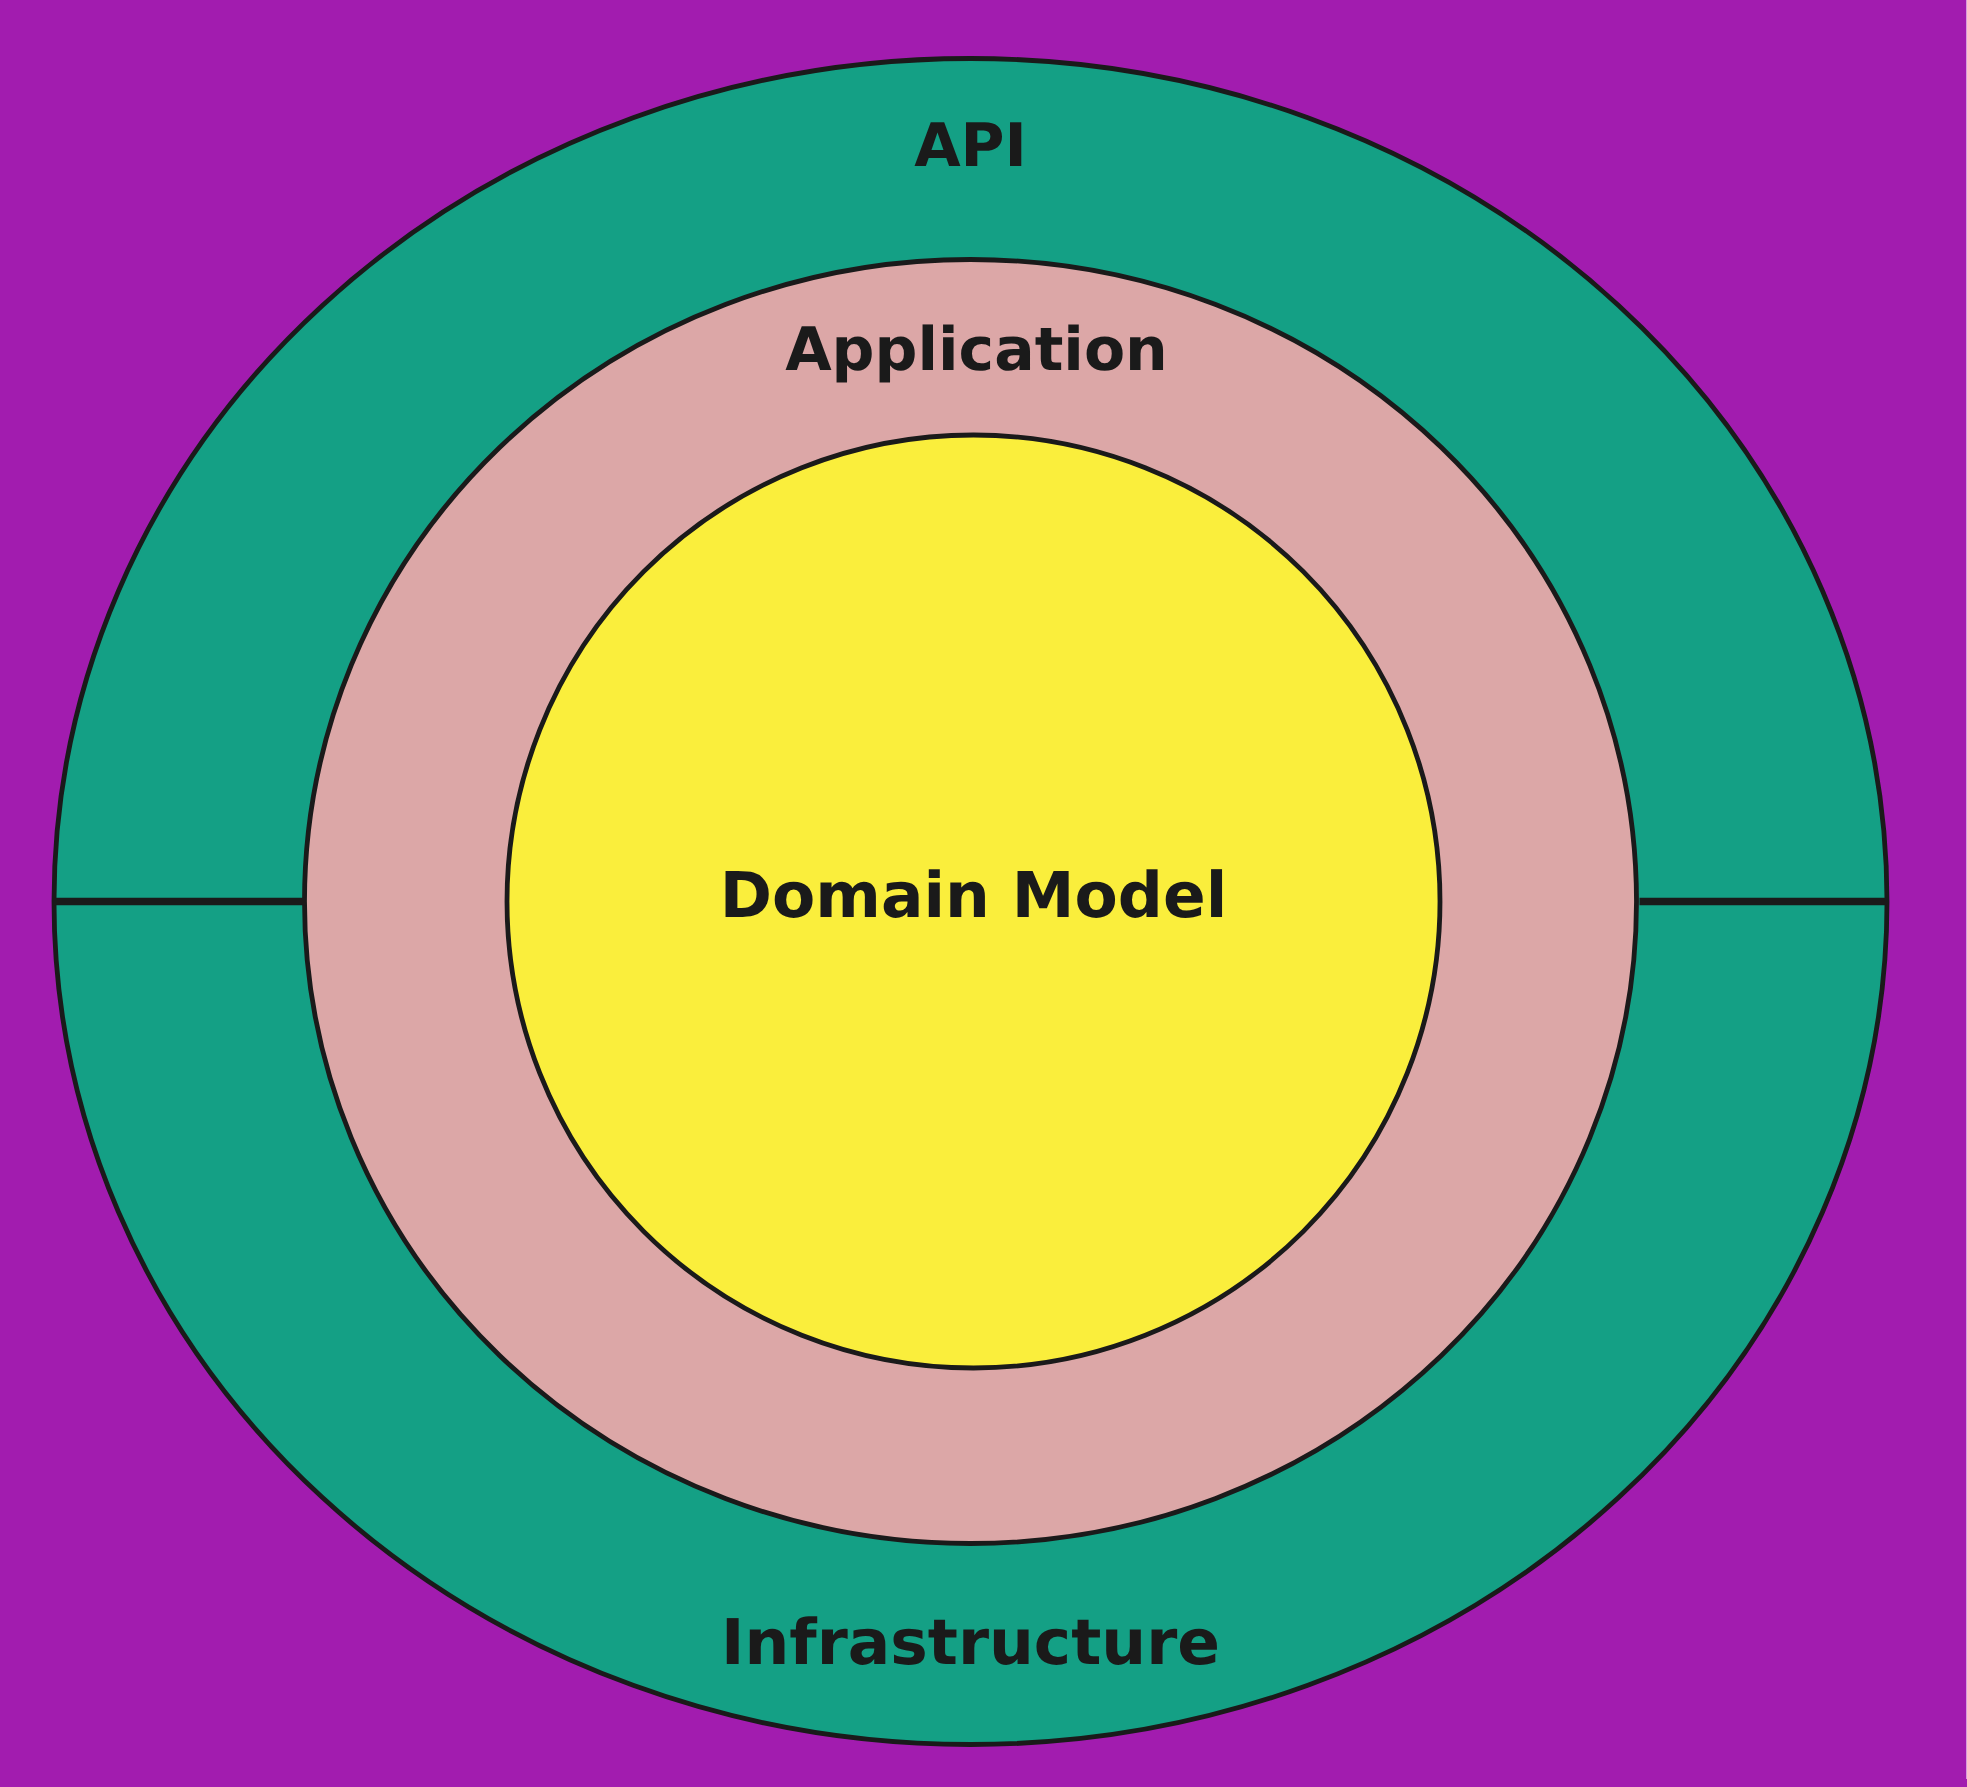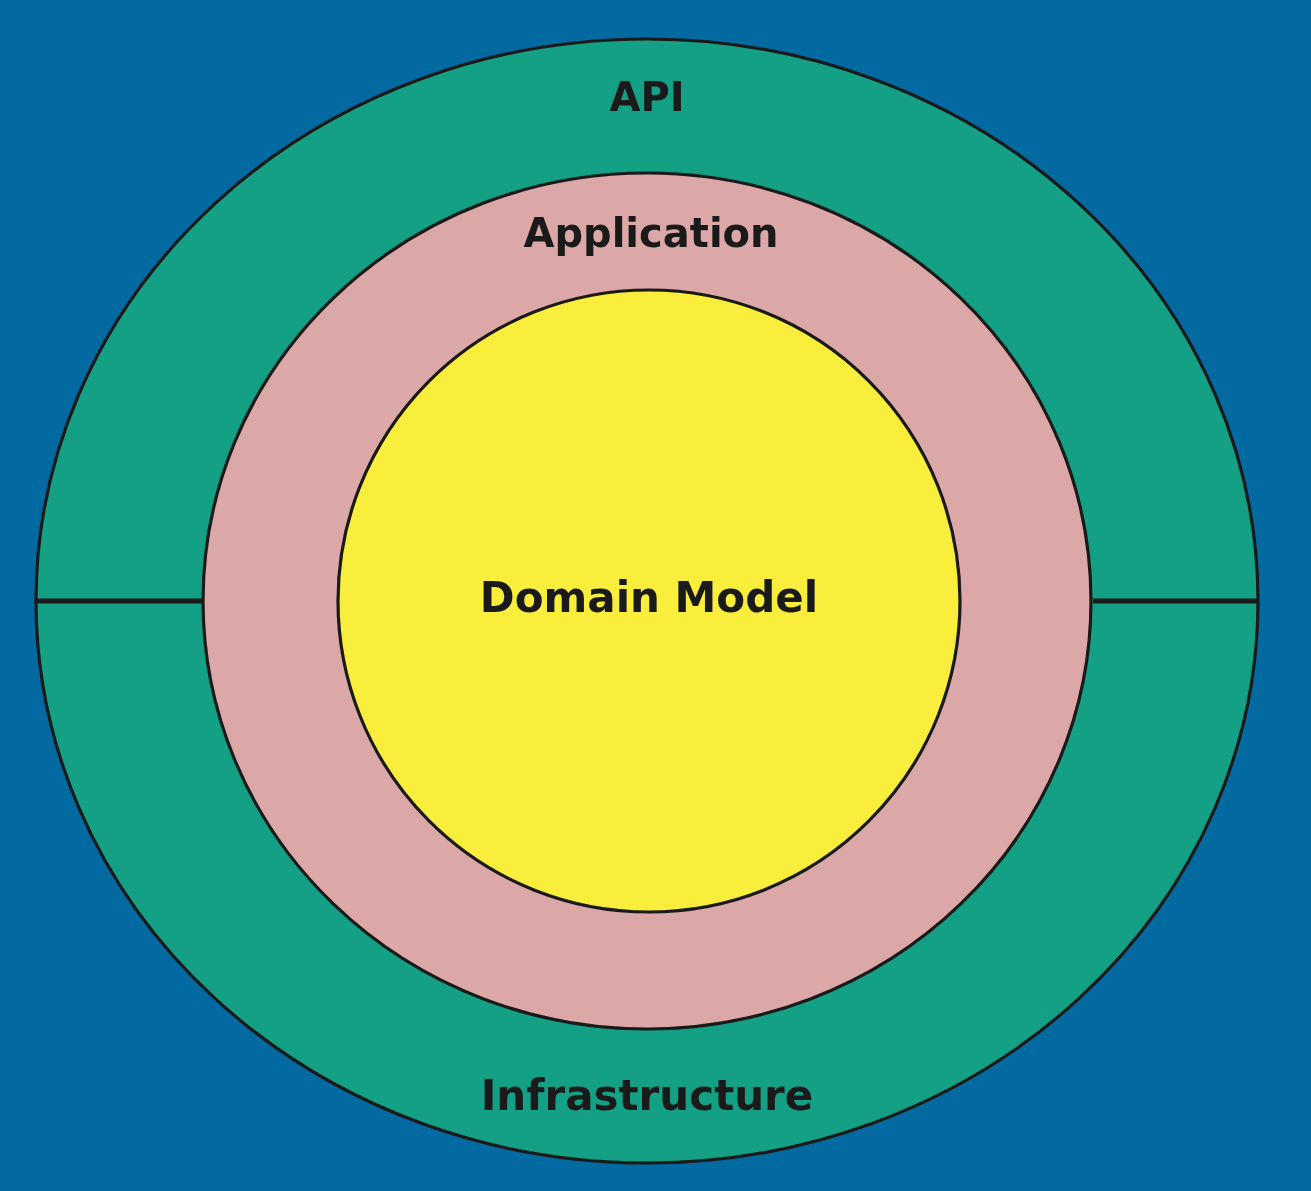--- a/index.html
+++ b/index.html
@@ -35,21 +35,21 @@
   .label-api        { font-size: 40px; }
   .label-application{ font-size: 40px; }
   .label-domain     { font-size: 42px; }
   .label-infra      { font-size: 42px; }
   .ring-shape { stroke: #1a1a1a; stroke-width: 3.2; }
   .divider-line { stroke: #1a1a1a; stroke-width: 5; stroke-linecap: butt; }
 </style>
 </head>
 <body>
 
-<div id="diagram-root" style="background: #0369a1;">
+<div id="diagram-root" style="background: #a21caf;">
   <svg class="diagram-canvas" viewBox="0 0 1311 1191" xmlns="http://www.w3.org/2000/svg">
 
     <ellipse class="ring-shape" cx="647" cy="601" rx="611" ry="562" fill="#14A085" stroke="#1a1a1a"></ellipse>
 
     <ellipse class="ring-shape" cx="647" cy="601" rx="444" ry="428" fill="#DCA7A7" stroke="#1a1a1a"></ellipse>
 
     <ellipse class="ring-shape" cx="649" cy="601" rx="311" ry="311" fill="#FAEE3C" stroke="#1a1a1a"></ellipse>
 
     <line class="divider-line" x1="36" y1="601" x2="204" y2="601" stroke="#1a1a1a"></line>
     <line class="divider-line" x1="1093" y1="601" x2="1258" y2="601" stroke="#1a1a1a"></line>

